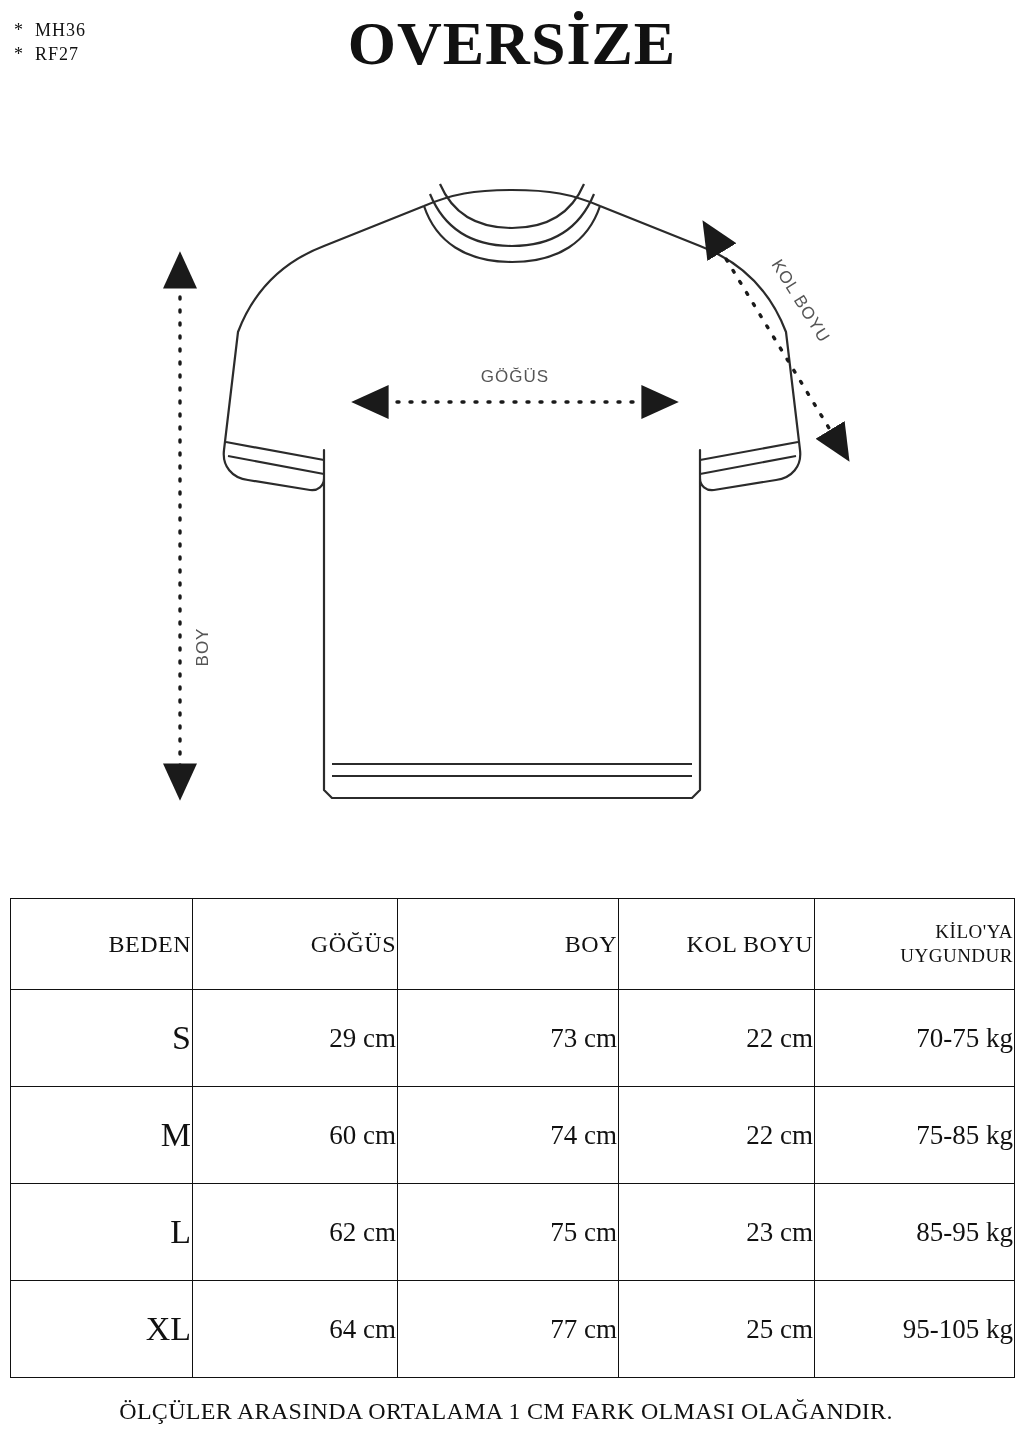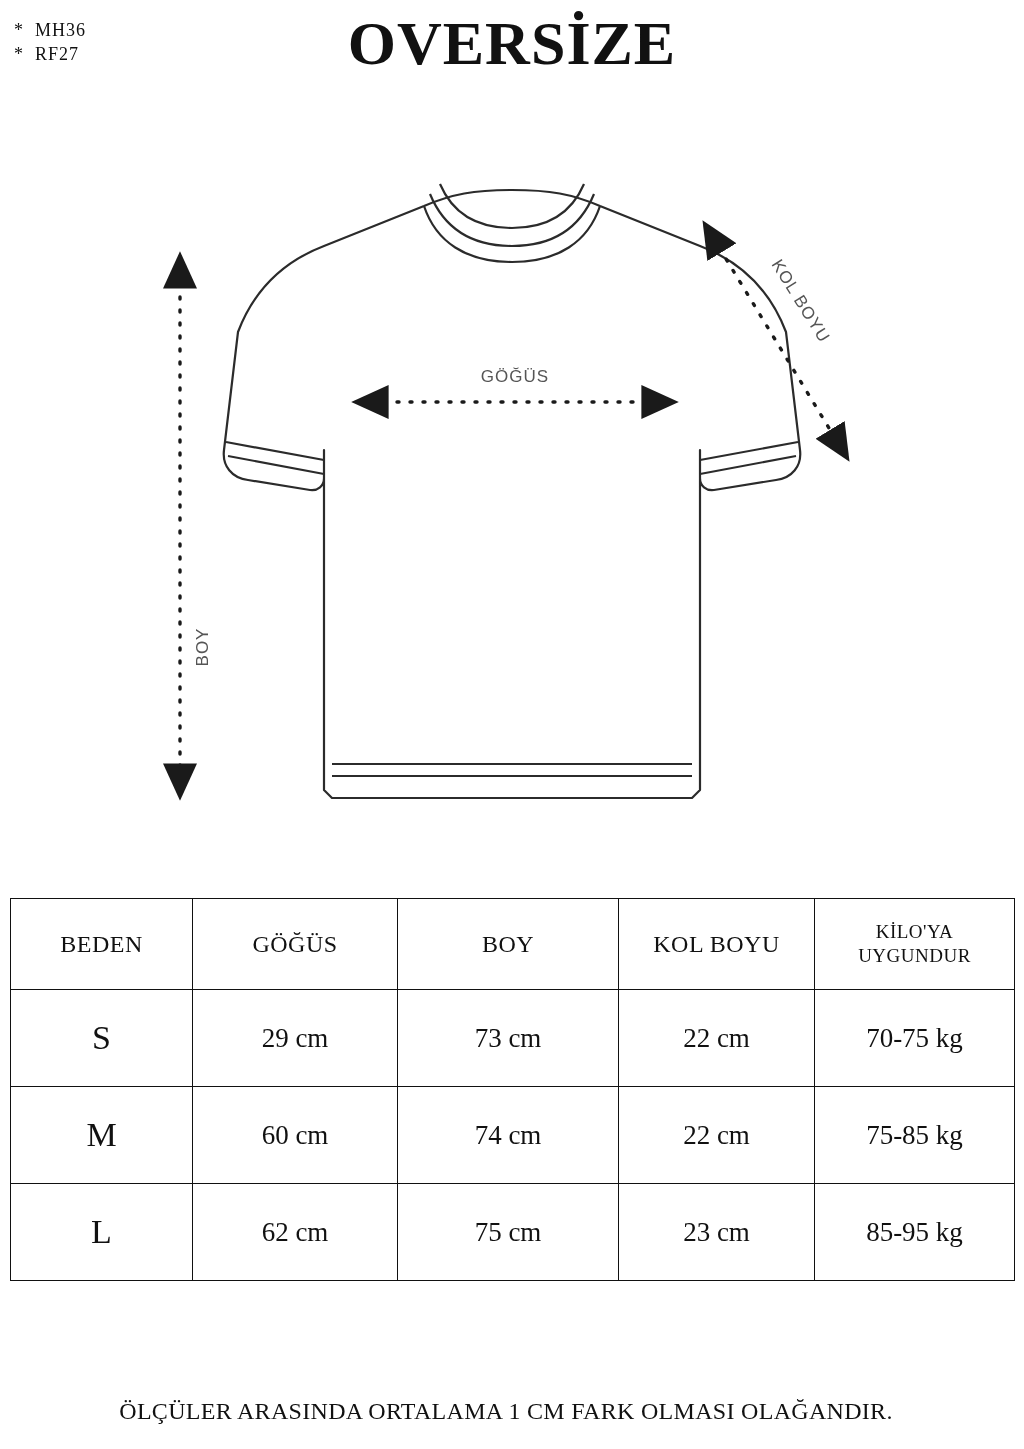--- a/index.html
+++ b/index.html
@@ -64,21 +64,21 @@
     top: 898px;
     width: 1004px;
   }
   table.size-table {
     border-collapse: collapse;
     width: 1004px;
     table-layout: fixed;
   }
   table.size-table td, table.size-table th {
     border: 1px solid #111111;
-    text-align: center;
+    text-align: right;
     vertical-align: middle;
     font-family: "Liberation Serif", serif;
     font-weight: 400;
   }
   thead th {
     height: 88px;
     font-size: 24px;
     letter-spacing: 0.5px;
   }
   thead th.head-cell {
@@ -226,17 +226,24 @@
         <td>22 cm</td>
         <td>75-85 kg</td>
       </tr>
       <tr>
         <td class="size-col">L</td>
         <td>62 cm</td>
         <td>75 cm</td>
         <td>23 cm</td>
         <td>85-95 kg</td>
       </tr>
+      <tr>
+        <td class="size-col">XL</td>
+        <td>64 cm</td>
+        <td>77 cm</td>
+        <td>25 cm</td>
+        <td>95-105 kg</td>
+      </tr>
     </tbody>
   </table>
 </div>
 
 <div class="footnote">ÖLÇÜLER ARASINDA ORTALAMA 1 CM FARK OLMASI OLAĞANDIR.</div>
 
 </body></html>

